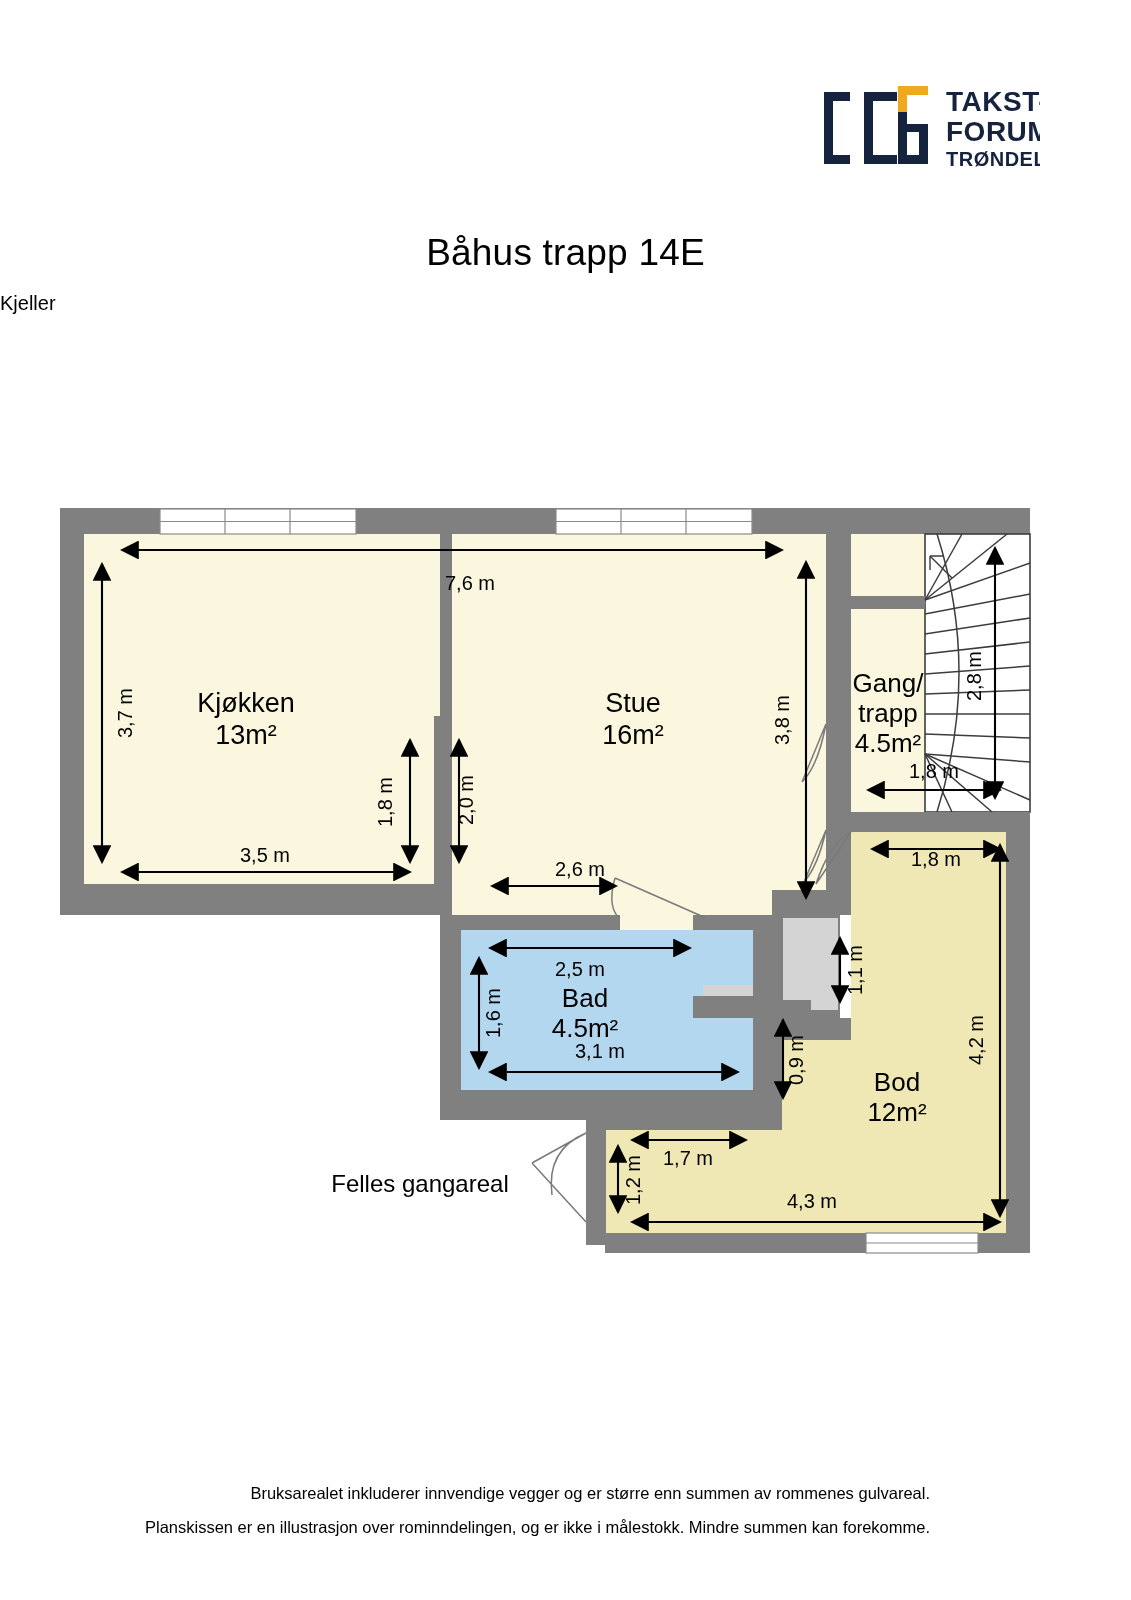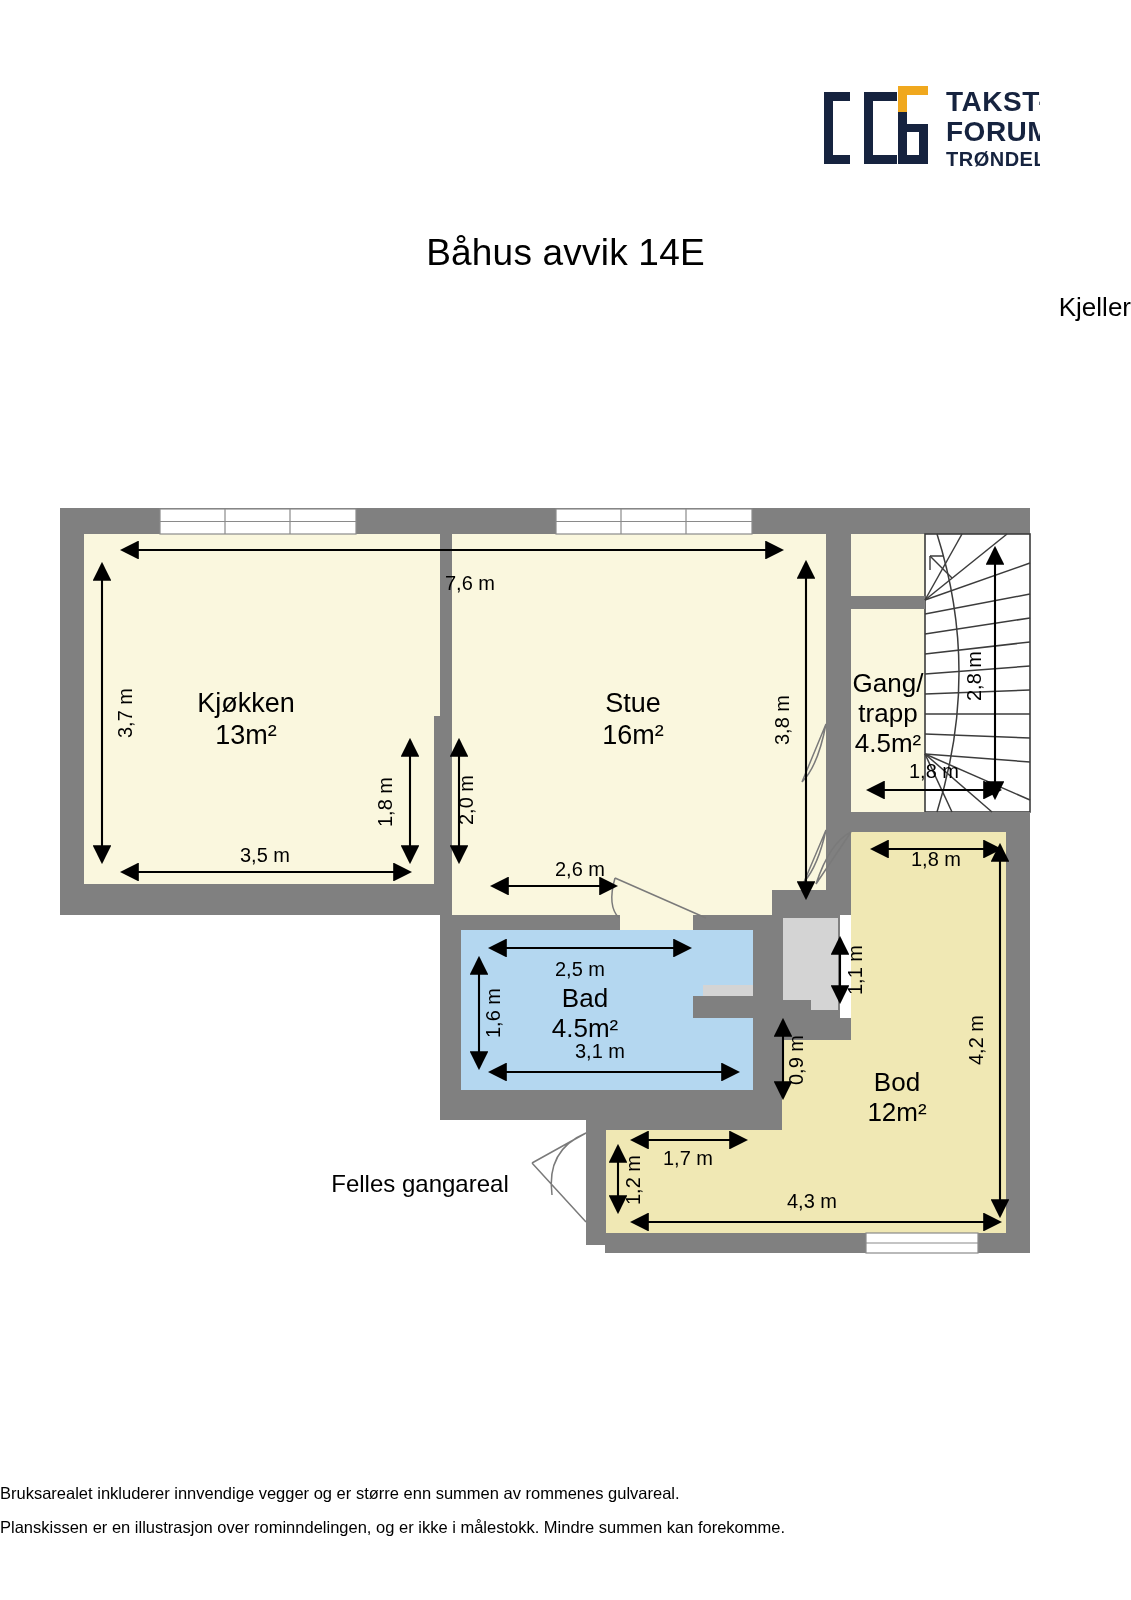--- a/index.html
+++ b/index.html
@@ -14,28 +14,28 @@
   
   #logo{position:absolute;left:818px;top:78px;width:222px;height:100px;}
   #logo svg{display:block;}
   
   #title{
     position:absolute;left:0;top:232px;width:1131px;
     text-align:center;font-size:37px;font-weight:400;letter-spacing:0.2px;
   }
   #subtitle{
     position:absolute;left:0;top:292px;width:1131px;
-    text-align:right;font-size:26px;font-weight:400;
+    text-align:left;font-size:20px;font-weight:400;
   }
   
   #plan{position:absolute;left:0;top:0;width:1131px;height:1600px;}
   #plan svg{display:block;}
   
   .footer{
-    position:absolute;left:0;width:930px;text-align:left;
+    position:absolute;left:0;width:930px;text-align:right;
     font-size:16.5px;font-weight:400;
   }
   #footer1{top:1484px;}
   #footer2{top:1518px;}
 </style>
 </head>
 <body>
 
 <div id="logo">
   <svg width="222" height="100" viewBox="0 0 222 100" xmlns="http://www.w3.org/2000/svg">
@@ -57,21 +57,21 @@
       <rect x="84" y="77" width="26" height="9"></rect>
 
       <path d="M80 8 h30 v9 h-21 v17 h-9 z" fill="#f0a81e"></path>
     </g>
     <text x="128" y="33" font-family="Liberation Sans, sans-serif" font-size="28" font-weight="bold" fill="#16233f" letter-spacing="0.5">TAKST-</text>
     <text x="128" y="63" font-family="Liberation Sans, sans-serif" font-size="28" font-weight="bold" fill="#16233f" letter-spacing="0.5">FORUM</text>
     <text x="128" y="88" font-family="Liberation Sans, sans-serif" font-size="20" font-weight="bold" fill="#16233f" letter-spacing="0.5">TRØNDELAG</text>
   </svg>
 </div>
 
-<div id="title">Båhus avvik 14E</div>
+<div id="title">Båhus trapp 14E</div>
 <div id="subtitle">Kjeller</div>
 
 <div id="plan">
 <svg width="1131" height="1600" viewBox="0 0 1131 1600" xmlns="http://www.w3.org/2000/svg">
 
   <g fill="#808080">
 
     <path d="M60 508 H1030 V915 H840 V1245 H586 V1120 H440 V915 H60 Z"></path>
   </g>
 

